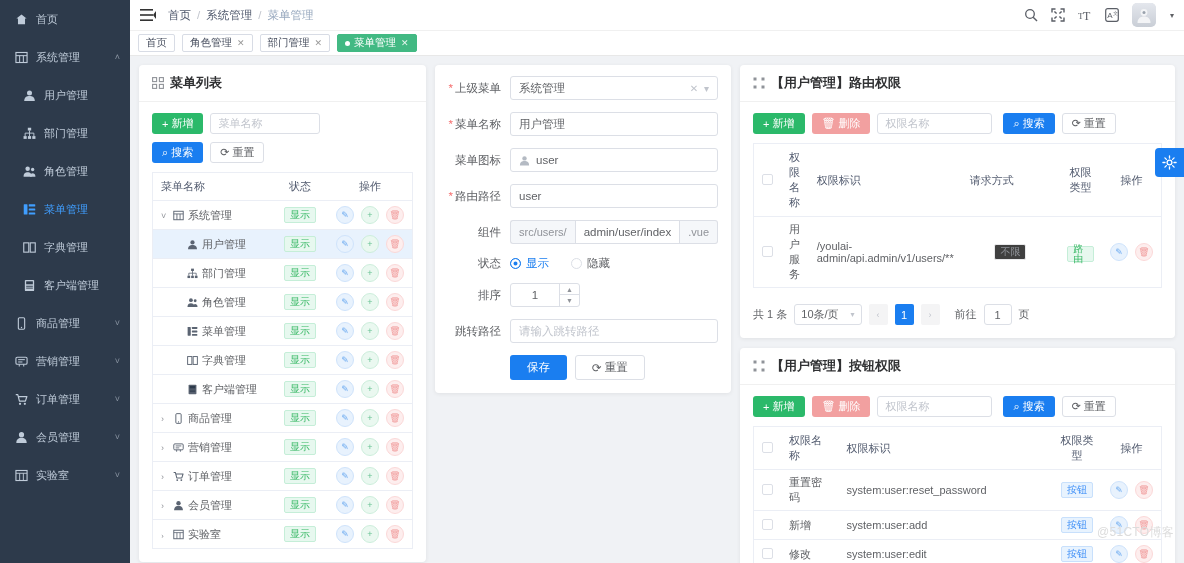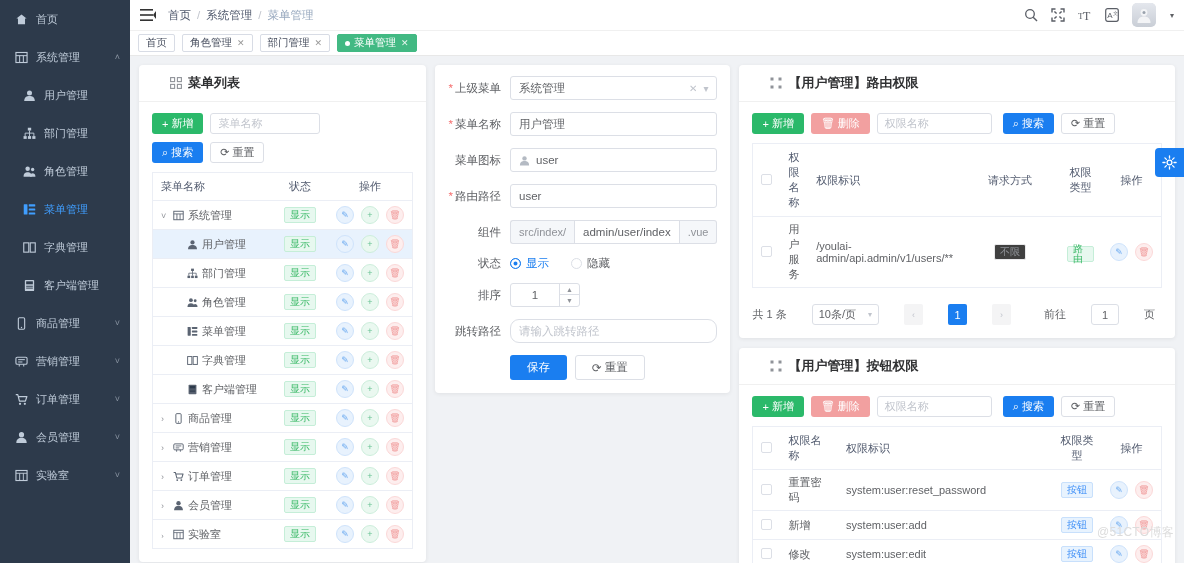--- a/index.html
+++ b/index.html
@@ -78,21 +78,21 @@
   }
   .col-left { flex: 0 0 287px; }
   .col-mid  { flex: 0 0 293px; }
   .col-right{ flex: 1 1 auto; display: flex; flex-direction: column; gap: 10px; }
 
   .card {
     background: #fff; border-radius: 4px;
     box-shadow: 0 1px 4px rgba(0,0,0,.07); overflow: hidden;
   }
   .card-head {
-    height: 37px; display: flex; align-items: center; padding: 0 31px;
+    height: 37px; display: flex; align-items: center; padding: 0 13px;
     border-bottom: 1px solid #f0f0f0; font-size: 13px; font-weight: bold;
     color: #303133; gap: 6px;
   }
   .card-head .h-ico { color: #909399; display: flex; align-items: center; }
   .card-body { padding: 11px 13px 13px; }
 
   
   .btn {
     height: 21px; border-radius: 3px; display: inline-flex; align-items: center;
     justify-content: center; padding: 0 9px; font-size: 11px;
@@ -158,21 +158,21 @@
     width: 62px; flex: 0 0 62px; text-align: right; padding-right: 9px;
     font-size: 11.5px; color: #606266; white-space: nowrap;
   }
   .req::before { content: "*"; color: #f56c6c; margin-right: 2px; }
   .fctrl { flex: 1 1 auto; }
   .fi {
     width: 100%; height: 24px; border: 1px solid #dcdfe6; border-radius: 3px;
     padding: 0 8px; display: flex; align-items: center;
     font-size: 11.5px; color: #606266; background: #fff;
   }
-  .fi.ph { color: #c0c4cc; border-radius: 9px; }
+  .fi.ph { color: #c0c4cc; }
   .fi .tail { margin-left: auto; display: flex; gap: 6px; color: #c0c4cc; font-size: 10px; }
   .group { display: flex; width: 100%; }
   .group .pre, .group .post {
     height: 24px; background: #f5f7fa; border: 1px solid #dcdfe6;
     display: flex; align-items: center; padding: 0 8px;
     color: #909399; font-size: 11px;
   }
   .group .pre { border-radius: 3px 0 0 3px; border-right: none; }
   .group .post { border-radius: 0 3px 3px 0; border-left: none; }
   .group .mid {
@@ -190,21 +190,21 @@
                 justify-content: center; font-size: 11.5px; color: #606266; }
   .stepper .arrows { width: 20px; border-left: 1px solid #dcdfe6;
                      display: flex; flex-direction: column; }
   .stepper .arrows div { flex: 1 1 50%; display: flex; align-items: center;
                          justify-content: center; font-size: 7px; color: #909399; }
   .stepper .arrows div:first-child { border-bottom: 1px solid #dcdfe6; }
   .fbtns { display: flex; gap: 8px; margin-left: 62px; }
   .btn-lg { height: 25px; padding: 0 16px; font-size: 11.5px; }
 
   
-  .pager { display: flex; align-items: center; gap: 25px; margin-top: 16px;
+  .pager { display: flex; align-items: center; gap: 7px; margin-top: 16px;
            font-size: 11px; color: #606266; }
   .pg-sel { height: 21px; border: 1px solid #dcdfe6; border-radius: 3px;
             display: flex; align-items: center; padding: 0 6px; gap: 12px;
             color: #606266; }
   .pg-btn { width: 19px; height: 21px; border-radius: 2px; background: #f4f4f5;
             display: flex; align-items: center; justify-content: center;
             color: #c0c4cc; font-size: 9px; }
   .pg-num { min-width: 19px; height: 21px; border-radius: 2px; background: #1a7ef0;
             color: #fff; display: flex; align-items: center;
             justify-content: center; font-size: 11px; padding: 0 5px; }
@@ -757,21 +757,21 @@
               <div class="flabel req">路由路径</div>
               <div class="fctrl">
                 <div class="fi">user</div>
               </div>
             </div>
 
             <div class="frow">
               <div class="flabel">组件</div>
               <div class="fctrl">
                 <div class="group">
-                  <div class="pre">src/index/</div>
+                  <div class="pre">src/users/</div>
                   <div class="mid">admin/user/index</div>
                   <div class="post">.vue</div>
                 </div>
               </div>
             </div>
 
             <div class="frow">
               <div class="flabel">状态</div>
               <div class="fctrl">
                 <div class="radios">
@@ -857,21 +857,21 @@
                 <span>重置</span>
               </div>
             </div>
             <div class="tbl-wrap">
               <table>
                 <thead>
                     <tr id="route-head">
                       <th style="width: 28px; text-align: center;"><span class="cb"></span></th>
                       <th style="width: 7%;">权限名称</th>
                       <th style="width: 16%;">权限标识</th>
-                      <th style="width: 42%; text-align: center;">请求方式</th>
+                      <th style="width: 42%; ">请求方式</th>
                       <th style="width: 12%; text-align: center;">权限类型</th>
                       <th style="width: 12%; text-align: center;">操作</th>
                     </tr>
                   </thead>
                 <tbody id="route-body">
                     <tr>
                       <td style="text-align:center;"><span class="cb"></span></td>
                       <td><span>用户服务</span></td>
                       <td><span>/youlai-admin/api.admin/v1/users/**</span></td>
                       <td style="text-align:center;"><span class="tag tag-gray">不限</span></td>

